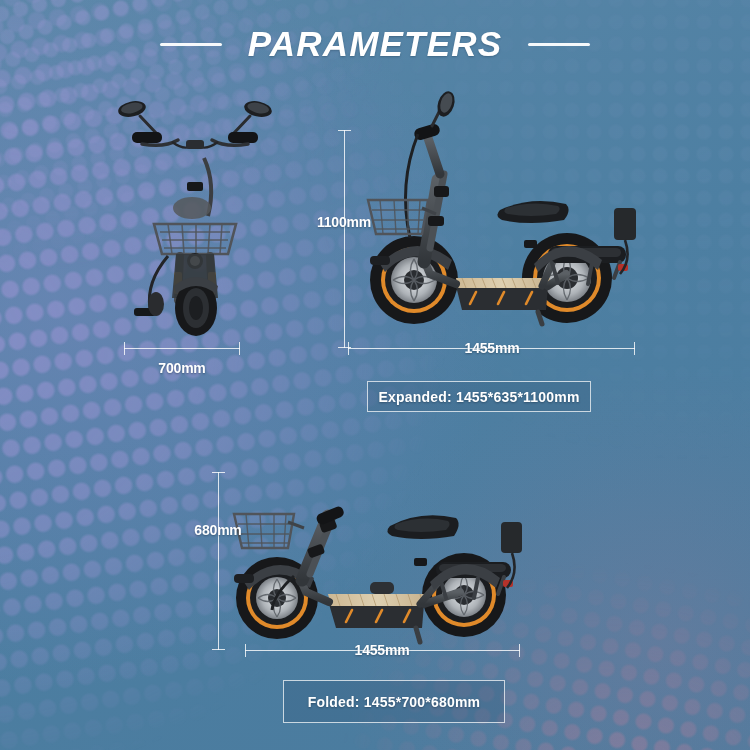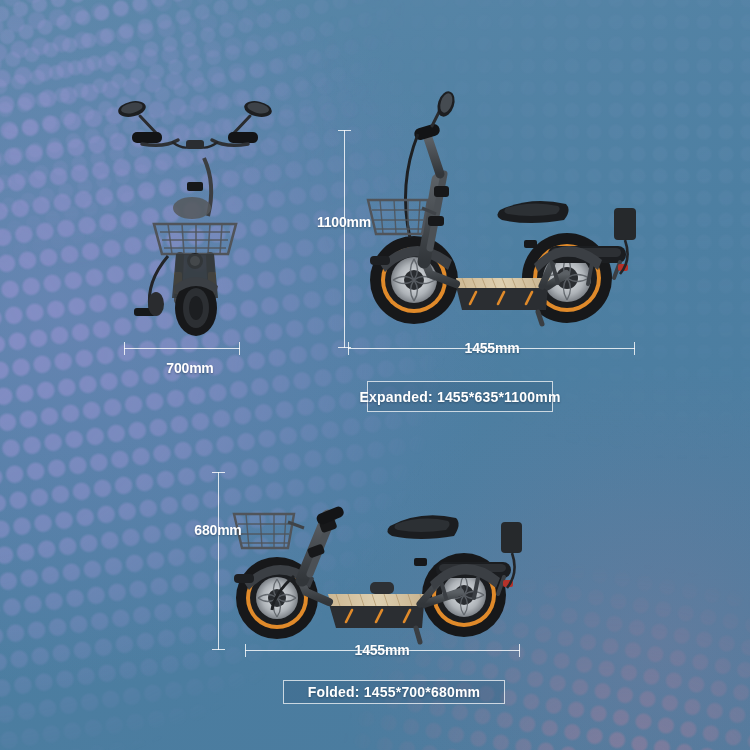--- a/index.html
+++ b/index.html
@@ -135,21 +135,20 @@
     white-space: nowrap;
     text-shadow: 0 1px 2px rgba(20,40,60,0.45);
   }
   .dim-label.on-line {
     background: transparent;
     padding: 0 7px;
     transform: translate(-50%, -50%);
   }
   .dim-label.below {
     transform: translateX(-50%);
-    margin-left: 8px;
   }
 
   
   .line-break {
     position: absolute;
     transform: translate(-50%, -50%);
     height: 14px;
     border-radius: 2px;
   }
 
@@ -181,20 +180,25 @@
 </head>
 <body>
 
 <div id="stage">
 
   <div class="dots a"></div>
   <div class="dots b"></div>
   <div class="dots c"></div>
   <div class="dots d"></div>
 
+  <div id="title-row">
+    <div class="title-rule"></div>
+    <div id="title-text">PARAMETERS</div>
+    <div class="title-rule"></div>
+  </div>
 
   <div class="scooter" style="left:112px; top:86px;">
     <svg width="166" height="250" viewBox="0 0 166 250">
       <defs>
         <linearGradient id="fgMetal" x1="0" y1="0" x2="1" y2="0">
           <stop offset="0%" stop-color="#2c2e31"></stop>
           <stop offset="45%" stop-color="#4c5055"></stop>
           <stop offset="100%" stop-color="#232528"></stop>
         </linearGradient>
         <linearGradient id="fgDark" x1="0" y1="0" x2="0" y2="1">
@@ -468,29 +472,29 @@
   <div class="line-break" style="left:344px; top:222px; width:64px;"></div>
   <div class="dim-label on-line" style="left:344px; top:222px;">1100mm</div>
 
   <div class="dim-h" style="left:124px; top:348px; width:116px;"></div>
   <div class="dim-label below" style="left:182px; top:360px;">700mm</div>
 
   <div class="dim-h" style="left:348px; top:348px; width:287px;"></div>
   <div class="line-break" style="left:492px; top:348px; width:66px;"></div>
   <div class="dim-label on-line" style="left:492px; top:348px;">1455mm</div>
 
-  <div class="spec-box" style="left:367px; top:381px; width:186px; height:31px;">
+  <div class="spec-box" style="left:367px; top:381px; width:224px; height:31px;">
     <span>Expanded: 1455*635*1100mm</span>
   </div>
 
   <div class="dim-v" style="left:218px; top:472px; height:178px;"></div>
   <div class="line-break" style="left:218px; top:552px; width:60px;"></div>
   <div class="dim-label on-line" style="left:218px; top:530px;">680mm</div>
 
   <div class="dim-h" style="left:245px; top:650px; width:275px;"></div>
   <div class="line-break" style="left:382px; top:650px; width:66px;"></div>
   <div class="dim-label on-line" style="left:382px; top:650px;">1455mm</div>
 
-  <div class="spec-box" style="left:283px; top:680px; width:222px; height:24px;justify-content:center;">
+  <div class="spec-box" style="left:283px; top:680px; width:222px; height:43px;justify-content:center;">
     <span>Folded: 1455*700*680mm</span>
   </div>
 
 </div>
 
 </body></html>

